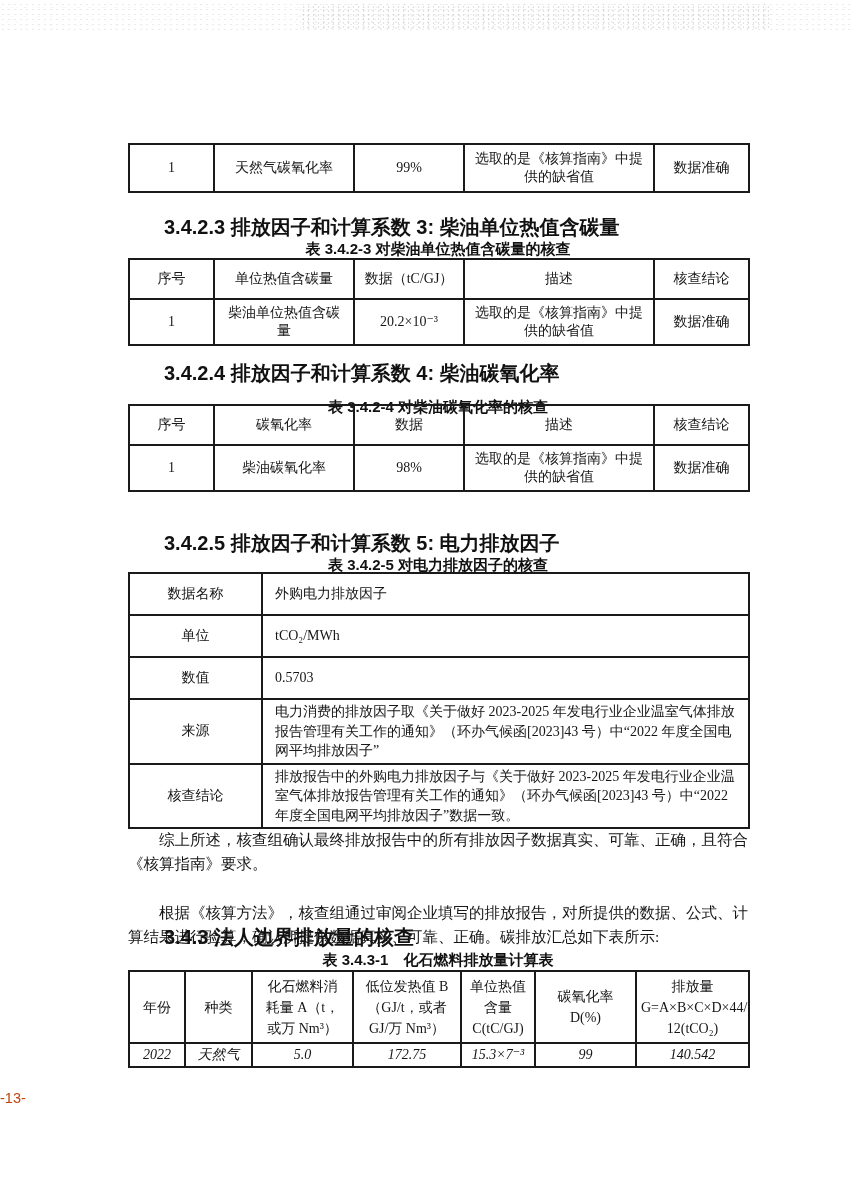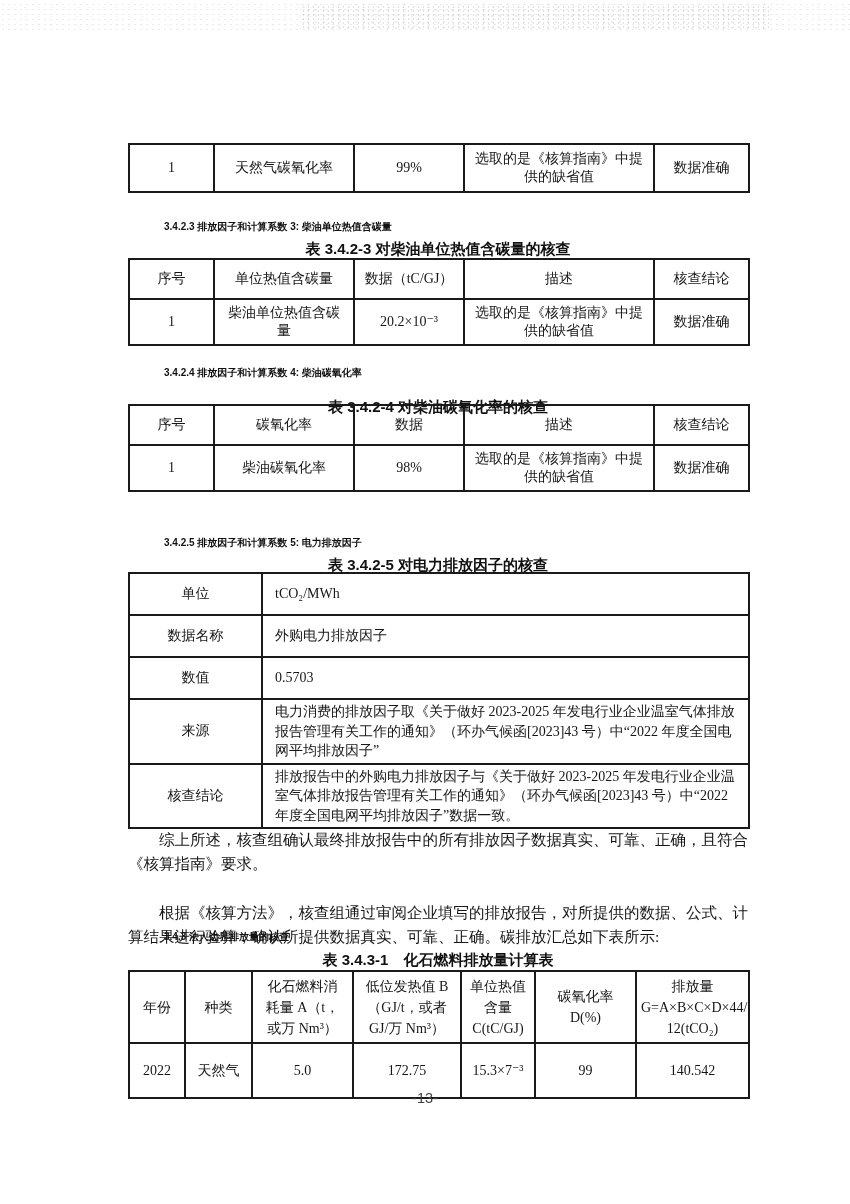--- a/index.html
+++ b/index.html
@@ -27,21 +27,21 @@
     background-size:5px 4px, 8px 6px;
     background-position:1px 1px, 4px 3px;
     opacity:0.5;
   }
   .content { position:absolute; left:128px; top:0; width:620px; }
   .abs { position:absolute; left:0; width:620px; }
 
   .heading {
     margin:0; padding-left:36px;
     font-family:"Liberation Sans","DejaVu Sans",sans-serif;
-    font-weight:bold; font-size:10px; line-height:22px; color:#111;
+    font-weight:bold; font-size:20px; line-height:22px; color:#111;
   }
   .caption {
     font-family:"Liberation Sans","DejaVu Sans",sans-serif;
     font-weight:bold; font-size:15px; line-height:20px; text-align:center; color:#111;
   }
   .para {
     font-size:15.5px; line-height:23.5px; text-indent:2em; text-align:justify; color:#161616;
   }
 
   table.tbl {
@@ -57,42 +57,42 @@
   .t5 tr.hdr  { height:40px; }
   .t5 tr.data { height:46px; }
   .ttop tr    { height:48px; }
 
   .tkv tr.single { height:42px; }
   .tkv tr.multi  { height:62px; }
   .tkv td.val { text-align:left; padding-left:12px; padding-right:8px; line-height:19.5px; }
 
   .t7 tr.hdr  { height:72px; }
   .t7 tr.hdr td { line-height:21px; }
-  .t7 tr.data { height:55px; }
+  .t7 tr.data { height:24px;font-style:italic; }
 
   .pos-ttop  { top:143px; }
   .pos-h423  { top:216px; }
   .pos-c423  { top:239px; }
   .pos-t423  { top:258px; }
   .pos-h424  { top:362px; }
   .pos-c424  { top:385px;margin-top:12px; }
   .pos-t424  { top:404px; }
   .pos-h425  { top:532px; }
   .pos-c425  { top:555px; }
   .pos-t425  { top:572px; }
   .pos-p1    { top:828px; }
   .pos-h343  { top:926px; }
   .pos-p2    { top:901px; }
   .pos-c4331 { top:950px; }
   .pos-t4331 { top:970px; }
 
   .pagenum {
-    position:absolute; top:1090px; left:0; width:850px; text-align:center;
+    position:absolute; top:1090px; left:0; width:850px; 
     font-family:"Liberation Sans","DejaVu Sans",sans-serif;
-    font-size:14.5px; color:#404040;
+    font-size:14.5px; color:#c2410c;
   }
 </style>
 </head>
 <body>
 
 <div class="page">
   <div class="noise"></div>
   <div class="noise-dense"></div>
 
   <div class="content">
@@ -178,26 +178,26 @@
 
     <h3 class="heading abs pos-h425">3.4.2.5 排放因子和计算系数 5: 电力排放因子</h3>
     <div class="caption abs pos-c425">表 3.4.2-5 对电力排放因子的核查</div>
     <table class="tbl tkv abs pos-t425">
       <colgroup>
           <col style="width:133px">
           <col style="width:487px">
         </colgroup>
       <tbody>
           <tr class="single">
+        <td>数据名称</td>
+        <td class="val">外购电力排放因子</td>
+      </tr>
+      <tr class="single">
         <td>单位</td>
         <td class="val">tCO₂/MWh</td>
-      </tr>
-      <tr class="single">
-        <td>数据名称</td>
-        <td class="val">外购电力排放因子</td>
       </tr>
       <tr class="single">
         <td>数值</td>
         <td class="val">0.5703</td>
       </tr>
       <tr class="multi">
         <td>来源</td>
         <td class="val">电力消费的排放因子取《关于做好 2023-2025 年发电行业企业温室气体排放报告管理有关工作的通知》（环办气候函[2023]43 号）中“2022 年度全国电网平均排放因子”</td>
       </tr>
       <tr class="multi">

